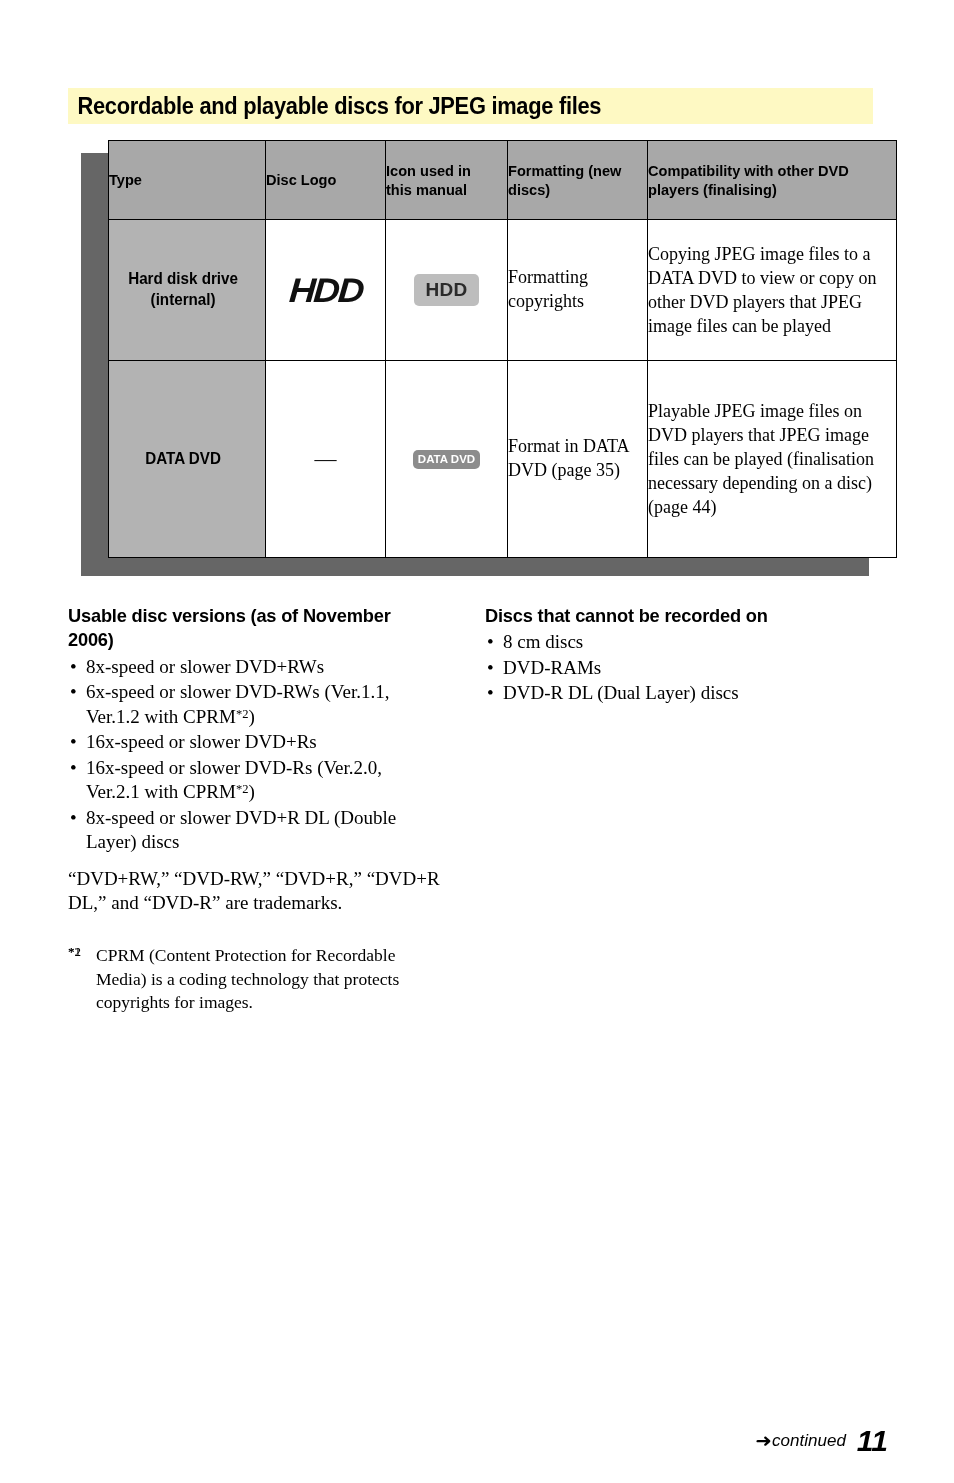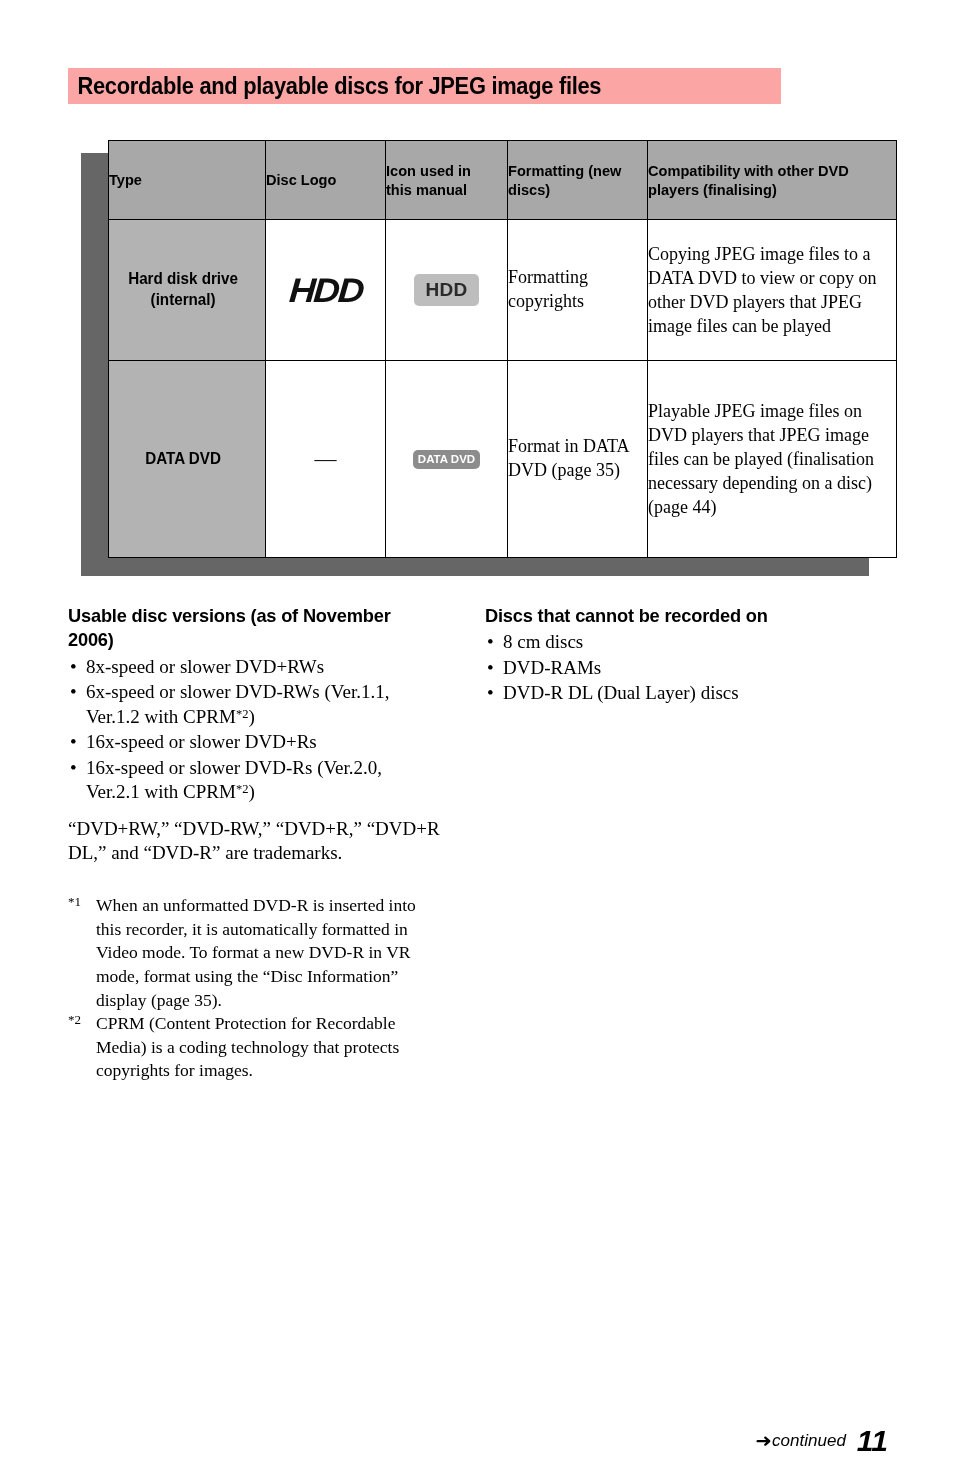--- a/index.html
+++ b/index.html
@@ -13,24 +13,24 @@
     position: relative;
     font-family: "Liberation Serif", serif;
     color: #000000;
     overflow: hidden;
   }
 
   
   .title-band {
     position: absolute;
     left: 68px;
-    top: 68px;
-    width: 713px;
+    top: 88px;
+    width: 805px;
     height: 36px;
-    background: #fca5a5;
+    background: #fef9c3;
     display: flex;
     align-items: center;
   }
   .title-band .title-text {
     font-family: "Liberation Sans", sans-serif;
     font-weight: bold;
     font-size: 23px;
     letter-spacing: -0.3px;
     padding-left: 10px;
     transform: scaleX(0.95);
@@ -329,26 +329,27 @@
 
 <div class="col-left">
   <h2 class="sect-head">
       <span class="sh-inner">Usable disc versions (as of November 2006)</span>
     </h2>
   <ul class="bullets">
       <li><span>8x-speed or slower DVD+RWs</span></li>
       <li><span>6x-speed or slower DVD-RWs (Ver.1.1, Ver.1.2 with CPRM</span><sup class="fn">*2</sup><span>)</span></li>
       <li><span>16x-speed or slower DVD+Rs</span></li>
       <li><span>16x-speed or slower DVD-Rs (Ver.2.0, Ver.2.1 with CPRM</span><sup class="fn">*2</sup><span>)</span></li>
+      <li><span>8x-speed or slower DVD+R DL (Double Layer) discs</span></li>
     </ul>
 
   <p class="trademarks">“DVD+RW,” “DVD-RW,” “DVD+R,” “DVD+R DL,” and “DVD-R” are trademarks.</p>
 
   <div class="footnotes">
-      <div class="footnote"><span class="fn-mark">*1</span><span>When an unformatted DVD-R is inserted into this recorder, it is automatically formatted in Video mode. To format a new DVD-R in VR mode, format using the “Disc Information” display (page 35).</span></div>
+      <div class="footnote"><span class="fn-mark">*1</span></div>
       <div class="footnote"><span class="fn-mark">*2</span><span>CPRM (Content Protection for Recordable Media) is a coding technology that protects copyrights for images.</span></div>
     </div>
 </div>
 
 <div class="col-right">
   <h2 class="sect-head">
       <span class="sh-inner">Discs that cannot be recorded on</span>
     </h2>
   <ul class="bullets">
       <li><span>8 cm discs</span></li>

